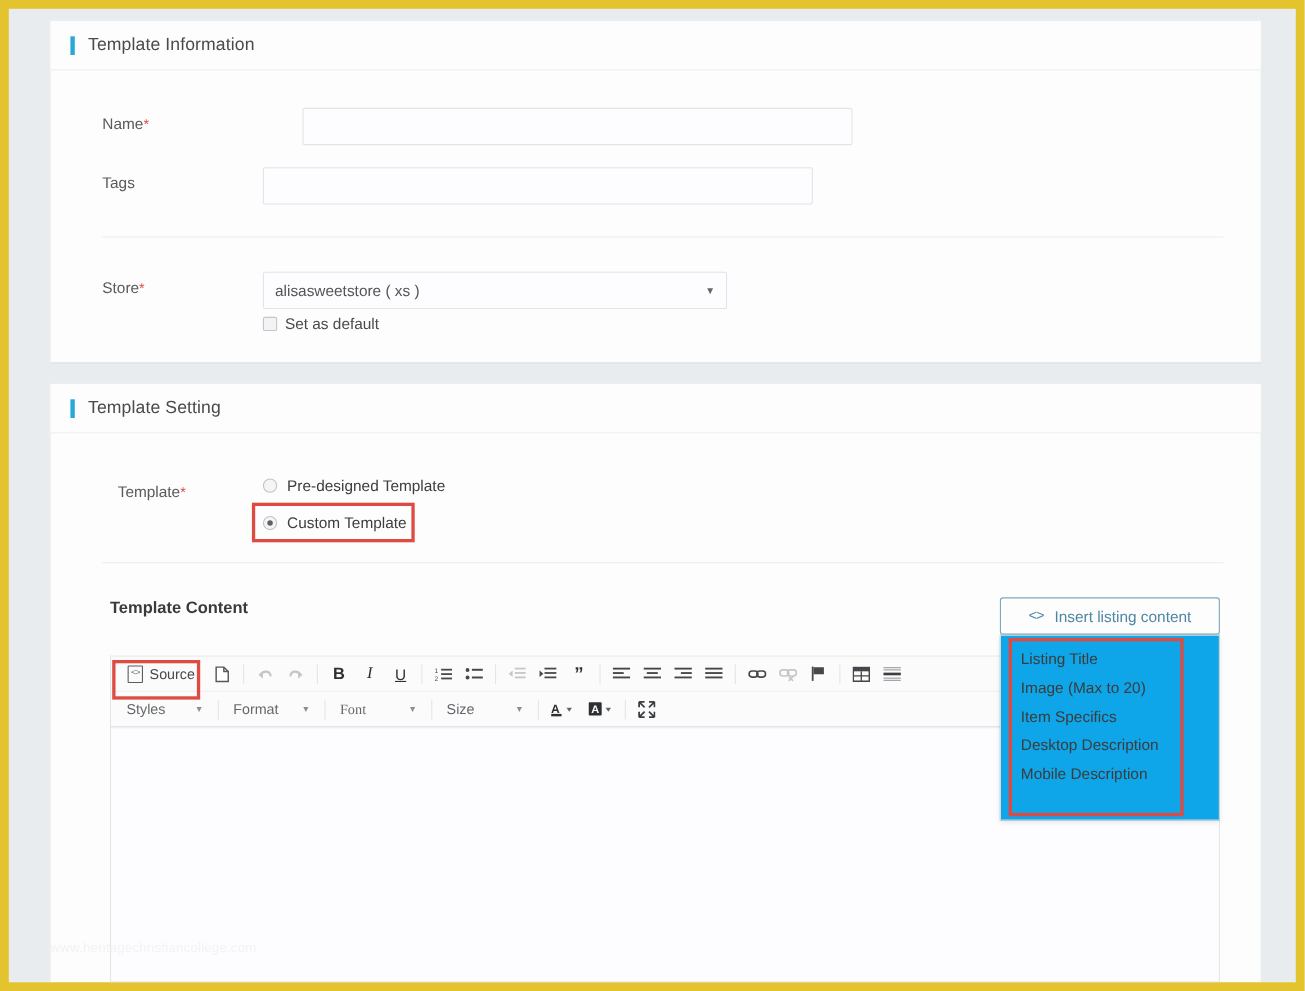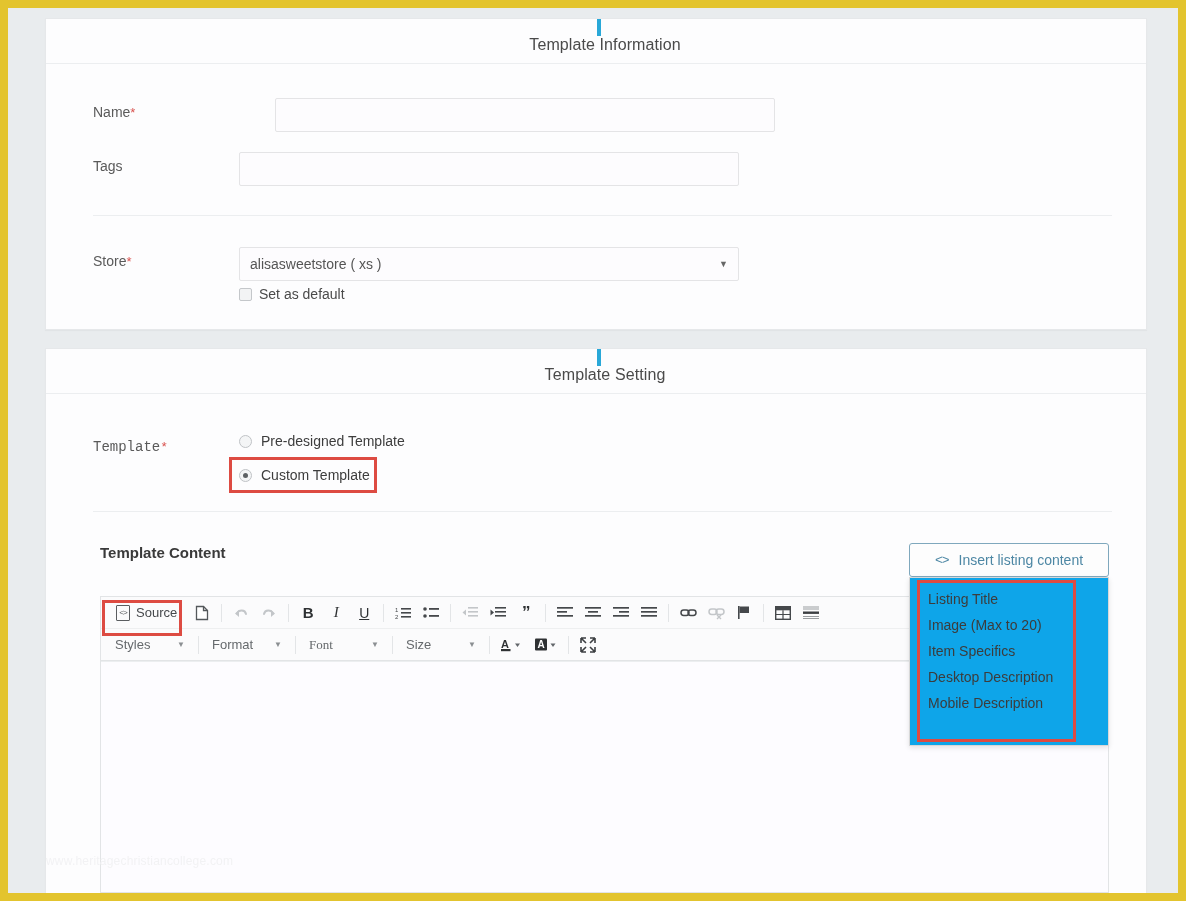--- a/index.html
+++ b/index.html
@@ -27,21 +27,20 @@
   }
   #card-info { top: 10px; height: 312px; }
   #card-setting { top: 340px; height: 545px; border-bottom: none; }
 
   .card-header {
     height: 45px;
     display: flex; align-items: center;
     padding-left: 18px;
     border-bottom: 1px solid #eceef0;
     background: #fdfdfe;
-    flex-direction: column;
   }
   .accent-bar {
     width: 4px; height: 17px;
     background: #29a8d8;
     margin-right: 12px;
     flex: none;
   }
   .card-title {
     font-size: 16px; color: #4a4a4a; font-weight: 400;
     letter-spacing: .1px;
@@ -63,21 +62,21 @@
     width: 500px; height: 34px;
     background: #fdfcfe;
     border: 1px solid #e4e4e6;
     border-radius: 2px;
     padding: 0 10px;
     font-size: 14px; color: #555;
     font-family: "Liberation Sans", sans-serif;
     outline: none;
   }
   .fselect {
-    width: 500px; height: 34px;
+    width: 422px; height: 34px;
     background: #fdfcfe;
     border: 1px solid #e4e4e6;
     border-radius: 2px;
     display: flex; align-items: center;
     padding: 0 10px;
     font-size: 14px; color: #555;
     position: relative;
     cursor: pointer;
   }
   .caret {
@@ -299,21 +298,21 @@
     <span>Set as default</span>
   </div>
 
   <div class="card" id="card-setting">
     <div class="card-header">
       <div class="accent-bar"></div>
       <div class="card-title">Template Setting</div>
     </div>
   </div>
 
-  <div class="flabel" style="position:absolute; left:85px; top:425px;font-family:Liberation Mono, monospace;">
+  <div class="flabel" style="position:absolute; left:99px; top:425px;">
     <span>Template</span><span class="req">*</span>
   </div>
 
   <div class="radiorow" style="left:231px; top:425px;">
     <div class="radio"></div>
     <span>Pre-designed Template</span>
   </div>
 
   <div class="radiorow" style="left:231px; top:459px;">
     <div class="radio on"></div>

